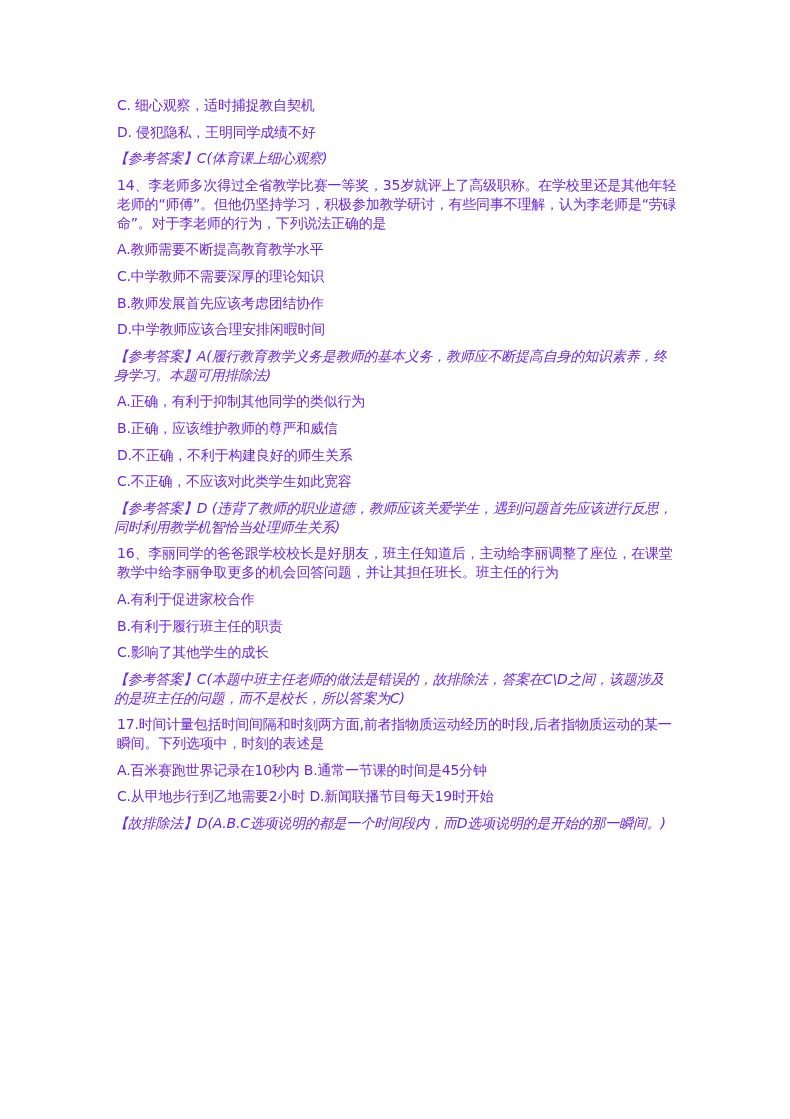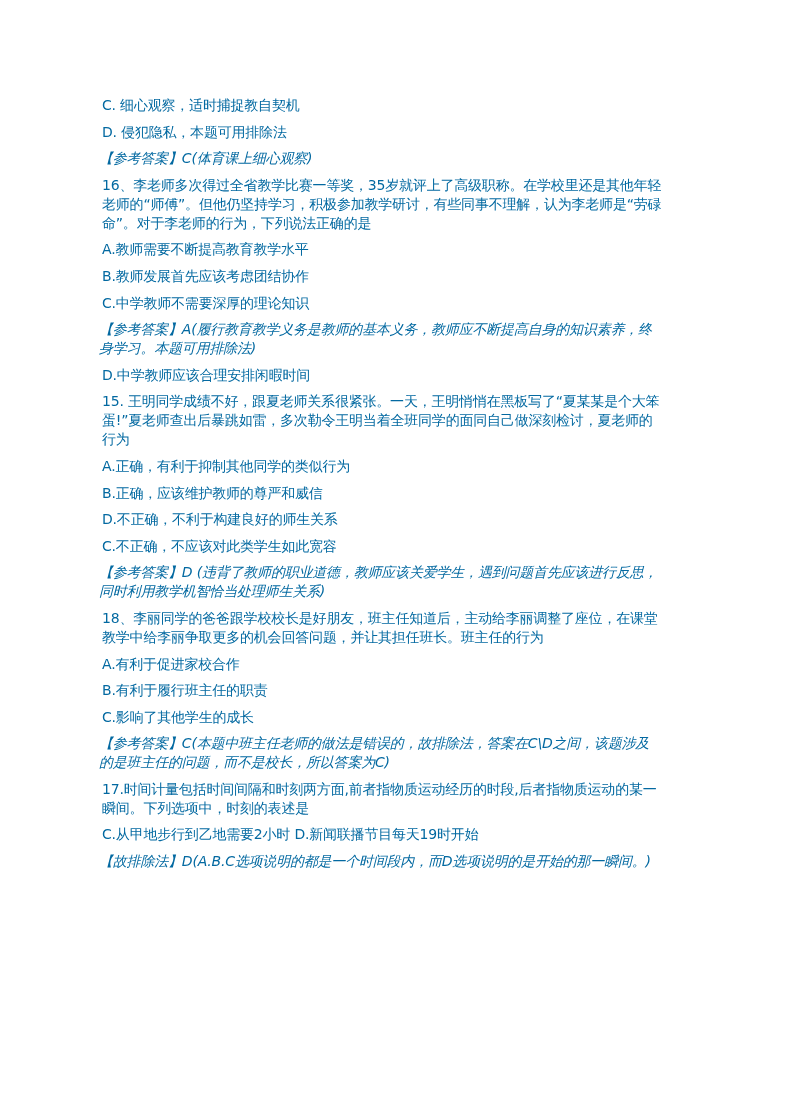--- a/index.html
+++ b/index.html
@@ -1,53 +1,53 @@
 <!DOCTYPE html>
 <html><head>
 <meta charset="utf-8">
 <style>
   html, body { margin: 0; padding: 0; background: #ffffff; }
   body { width: 790px; height: 1119px; position: relative; overflow: hidden; }
   .page {
     position: absolute;
-    left: 102px;
+    left: 117px;
     top: 96px;
     width: 560px;
     font-family: "DejaVu Sans", sans-serif;
     font-size: 14px;
-    color: #0369a1;
+    color: #6d28d9;
   }
   .p { margin: 0 0 7.6px 0; line-height: 19px; letter-spacing: -0.2px; }
   .opt { }
   .ans { margin-left: -3px; font-style: italic; }
 </style>
 </head>
 <body>
 
 <div class="page">
   <p class="p opt">C. 细心观察，适时捕捉教自契机</p>
-  <p class="p opt">D. 侵犯隐私，本题可用排除法</p>
+  <p class="p opt">D. 侵犯隐私，王明同学成绩不好</p>
   <p class="p ans">【参考答案】C(体育课上细心观察)</p>
 
-  <p class="p">16、李老师多次得过全省教学比赛一等奖，35岁就评上了高级职称。在学校里还是其他年轻老师的“师傅”。但他仍坚持学习，积极参加教学研讨，有些同事不理解，认为李老师是“劳碌命”。对于李老师的行为，下列说法正确的是</p>
+  <p class="p">14、李老师多次得过全省教学比赛一等奖，35岁就评上了高级职称。在学校里还是其他年轻老师的“师傅”。但他仍坚持学习，积极参加教学研讨，有些同事不理解，认为李老师是“劳碌命”。对于李老师的行为，下列说法正确的是</p>
   <p class="p opt">A.教师需要不断提高教育教学水平</p>
+  <p class="p opt">C.中学教师不需要深厚的理论知识</p>
   <p class="p opt">B.教师发展首先应该考虑团结协作</p>
-  <p class="p opt">C.中学教师不需要深厚的理论知识</p>
+  <p class="p opt">D.中学教师应该合理安排闲暇时间</p>
   <p class="p ans">【参考答案】A(履行教育教学义务是教师的基本义务，教师应不断提高自身的知识素养，终身学习。本题可用排除法)</p>
-  <p class="p opt">D.中学教师应该合理安排闲暇时间</p>
 
-  <p class="p">15.  王明同学成绩不好，跟夏老师关系很紧张。一天，王明悄悄在黑板写了“夏某某是个大笨蛋!”夏老师查出后暴跳如雷，多次勒令王明当着全班同学的面同自己做深刻检讨，夏老师的行为</p>
   <p class="p opt">A.正确，有利于抑制其他同学的类似行为</p>
   <p class="p opt">B.正确，应该维护教师的尊严和威信</p>
   <p class="p opt">D.不正确，不利于构建良好的师生关系</p>
   <p class="p opt">C.不正确，不应该对此类学生如此宽容</p>
   <p class="p ans">【参考答案】D  (违背了教师的职业道德，教师应该关爱学生，遇到问题首先应该进行反思，同时利用教学机智恰当处理师生关系)</p>
 
-  <p class="p">18、李丽同学的爸爸跟学校校长是好朋友，班主任知道后，主动给李丽调整了座位，在课堂教学中给李丽争取更多的机会回答问题，并让其担任班长。班主任的行为</p>
+  <p class="p">16、李丽同学的爸爸跟学校校长是好朋友，班主任知道后，主动给李丽调整了座位，在课堂教学中给李丽争取更多的机会回答问题，并让其担任班长。班主任的行为</p>
   <p class="p opt">A.有利于促进家校合作</p>
   <p class="p opt">B.有利于履行班主任的职责</p>
   <p class="p opt">C.影响了其他学生的成长</p>
   <p class="p ans">【参考答案】C(本题中班主任老师的做法是错误的，故排除法，答案在C\D之间，该题涉及的是班主任的问题，而不是校长，所以答案为C)</p>
 
   <p class="p">17.时间计量包括时间间隔和时刻两方面,前者指物质运动经历的时段,后者指物质运动的某一瞬间。下列选项中，时刻的表述是</p>
+  <p class="p opt">A.百米赛跑世界记录在10秒内 B.通常一节课的时间是45分钟</p>
   <p class="p opt">C.从甲地步行到乙地需要2小时 D.新闻联播节目每天19时开始</p>
   <p class="p ans">【故排除法】D(A.B.C选项说明的都是一个时间段内，而D选项说明的是开始的那一瞬间。)</p>
 </div>
 
 </body></html>

